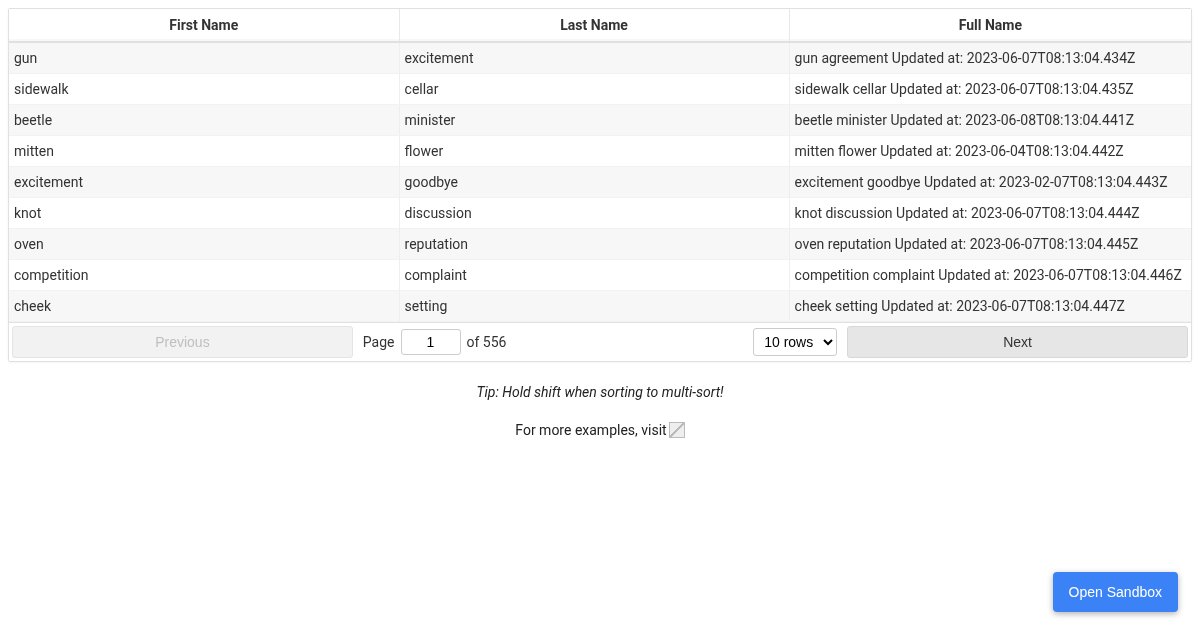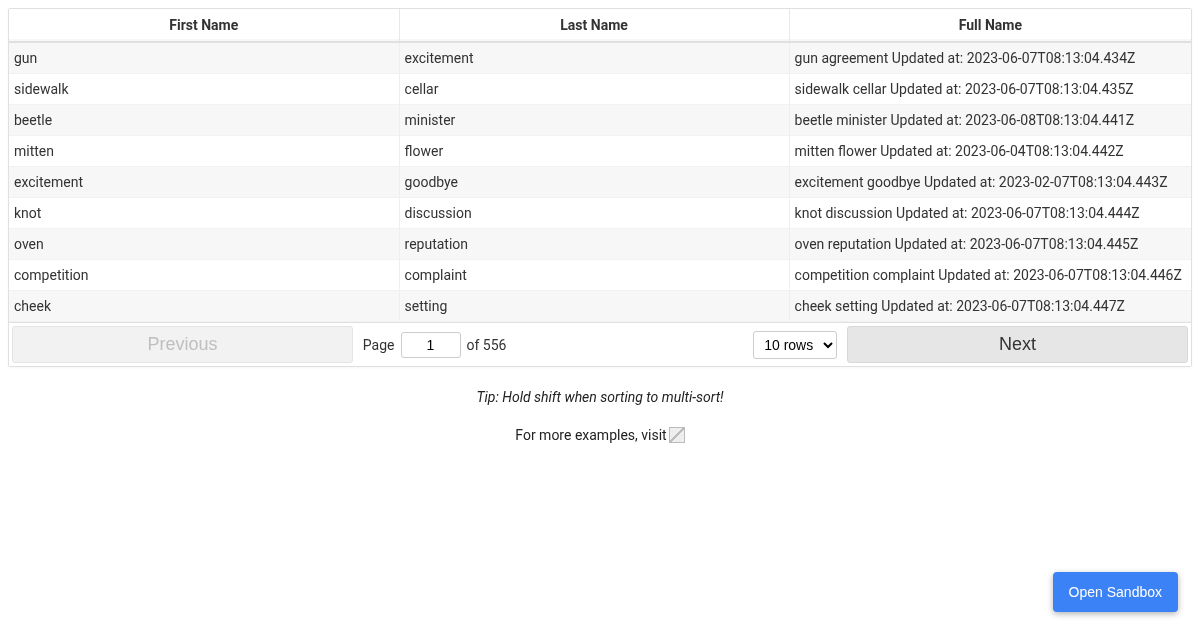--- a/index.html
+++ b/index.html
@@ -67,21 +67,21 @@
       padding: 3px;
       gap: 4px;
     }
     .page-btn {
       flex: 1;
       background: #e6e6e6;
       border: 1px solid #d8d8d8;
       border-radius: 3px;
       padding: 7px 0;
       text-align: center;
-      font-size: 18px;
+      font-size: 14px;
       cursor: pointer;
       color: #333;
     }
     .page-btn.disabled {
       background: #f2f2f2;
       color: #bfbfbf;
       cursor: default;
       border-color: #e4e4e4;
     }
     .page-center {

